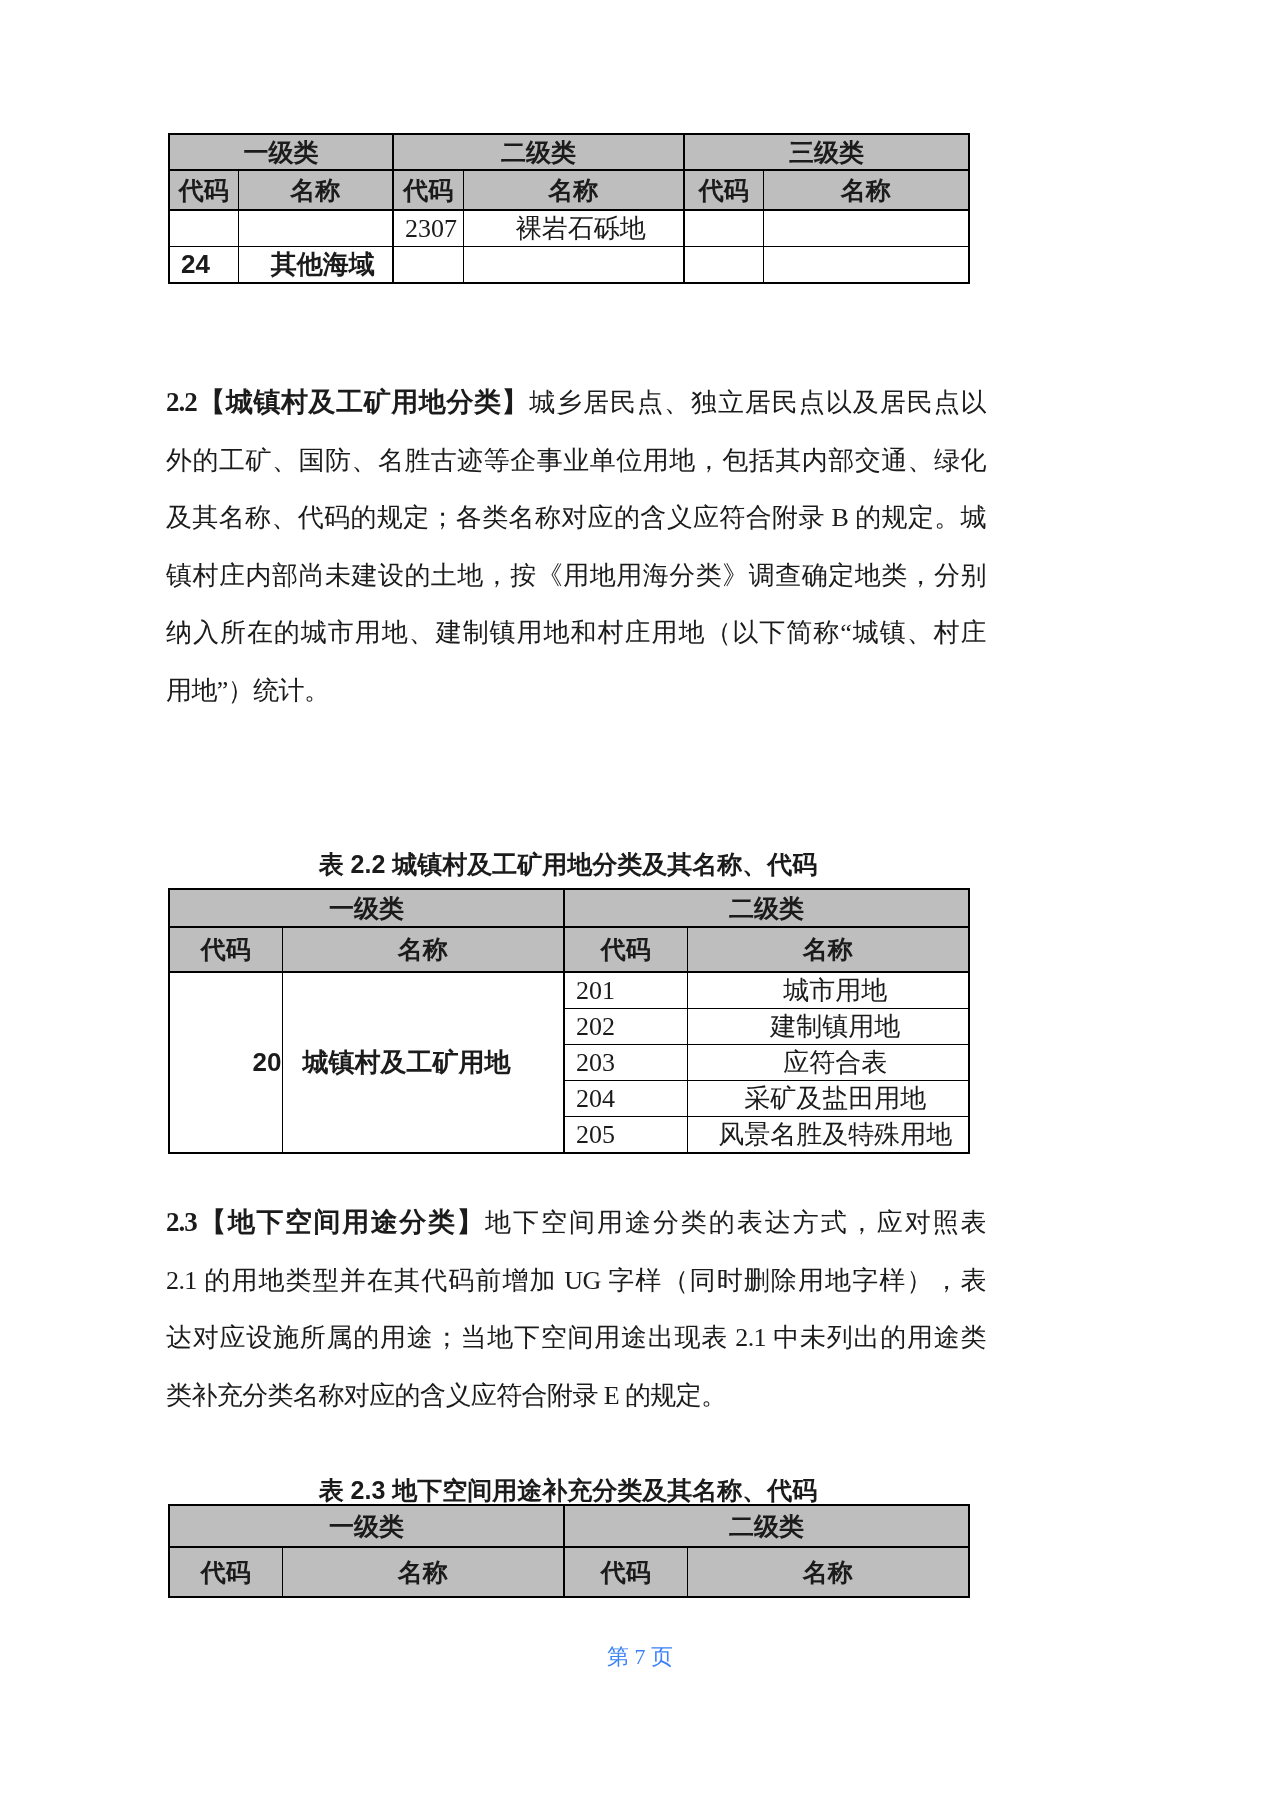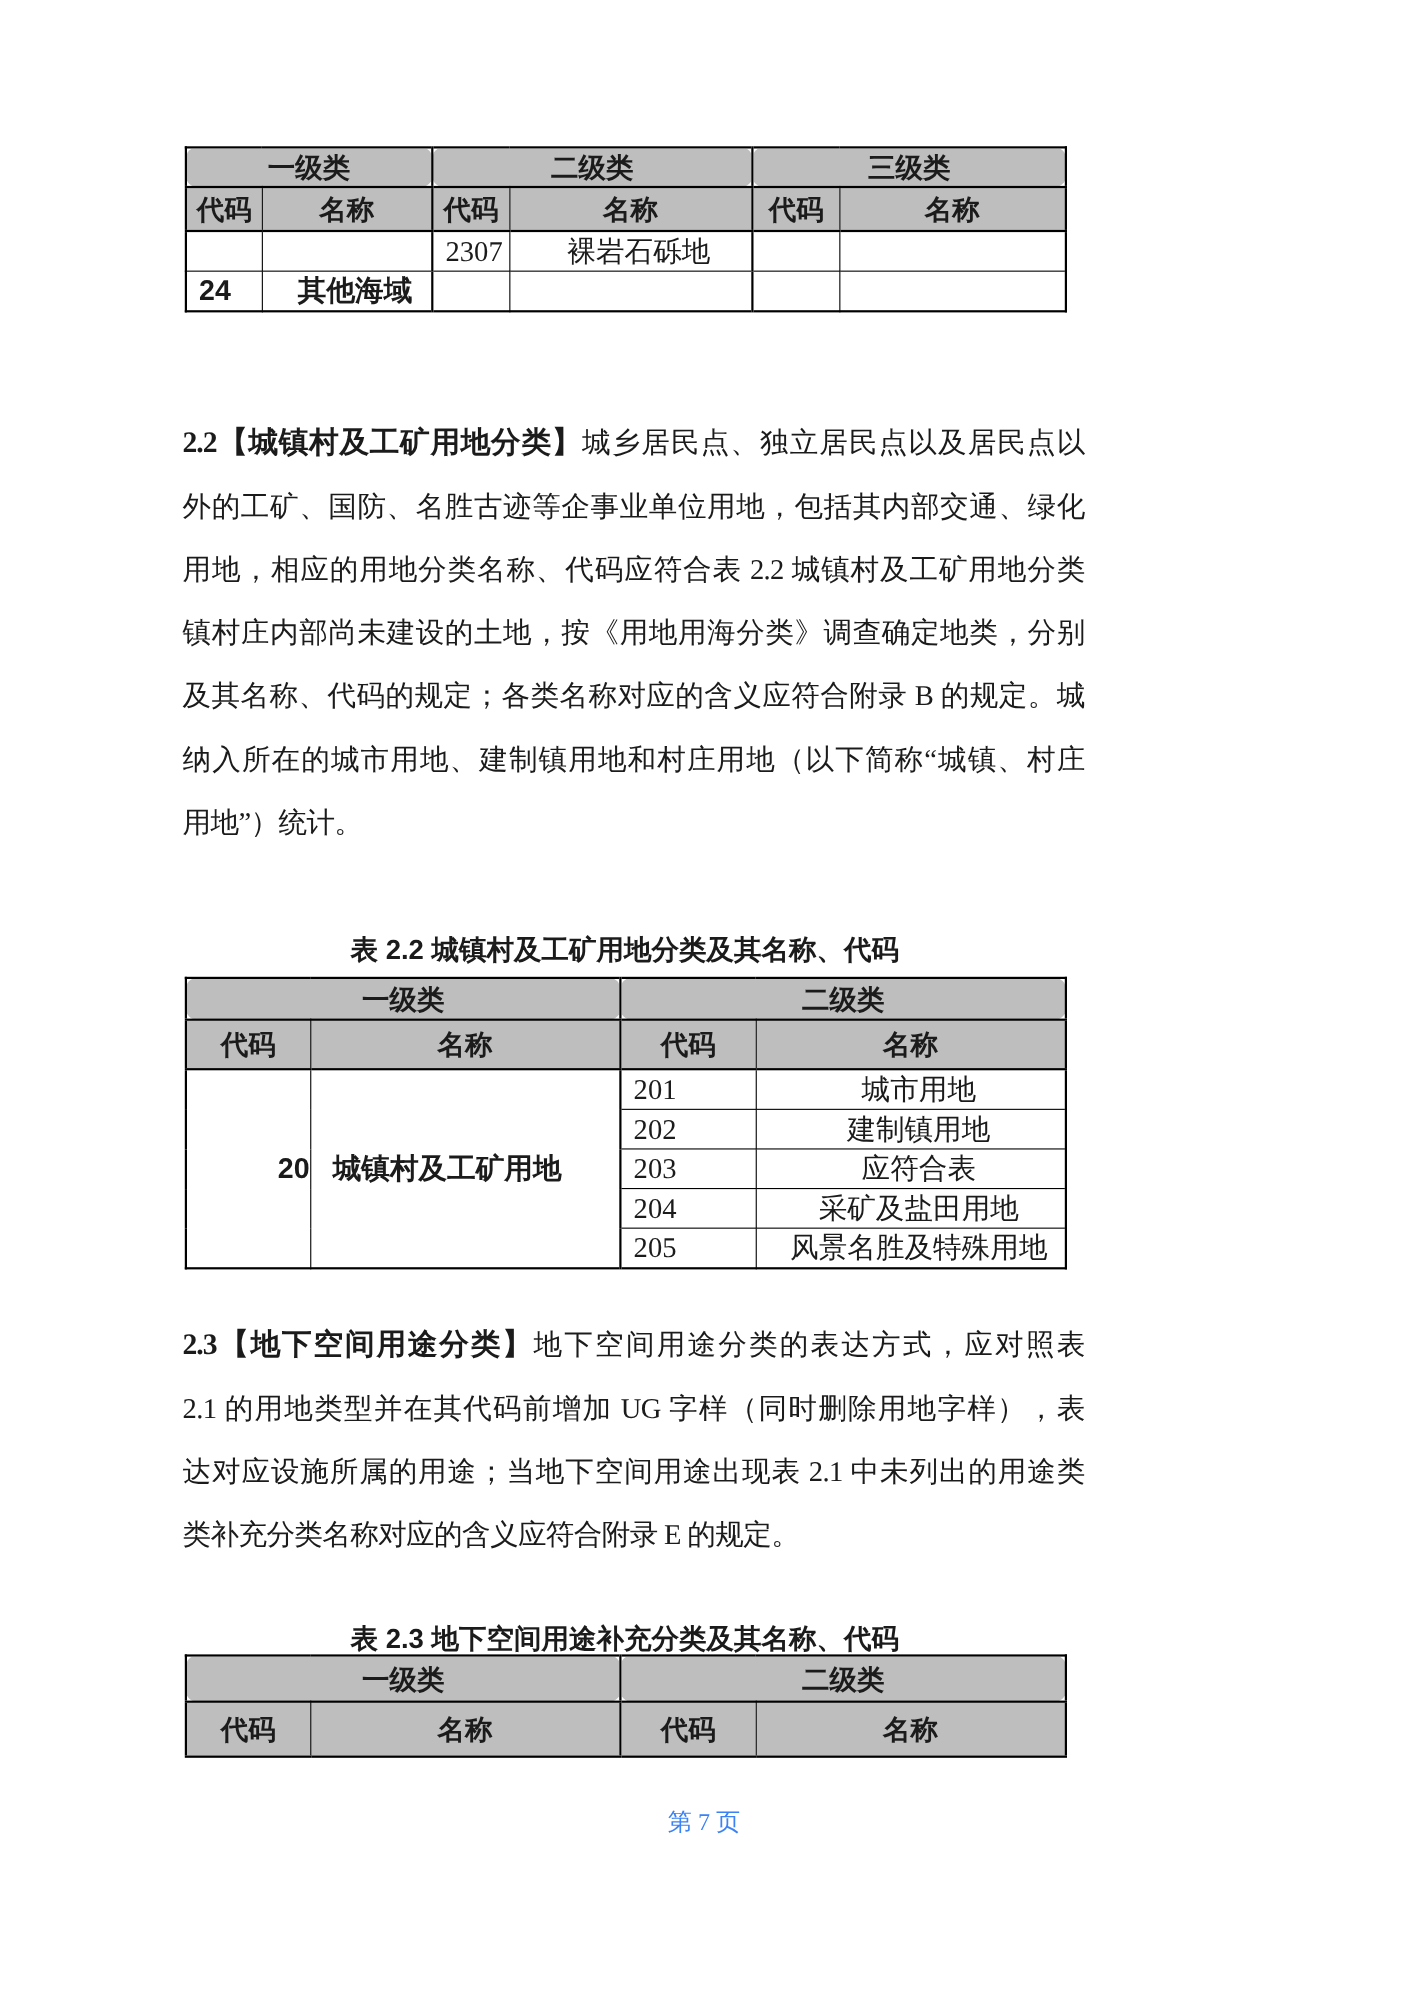--- a/index.html
+++ b/index.html
@@ -8,21 +8,21 @@
     font-family:"Liberation Serif","DejaVu Serif",serif;color:#1b1b1b;overflow:hidden;
   }
   
   table.doc{border-collapse:collapse;table-layout:fixed;width:800px;border:2.5px solid #000;}
   .doc th,.doc td{border:1.5px solid #000;overflow:hidden;padding:0;font-size:26px;vertical-align:middle;}
   .doc th{
     background:var(--header-bg,#bebebe);
     font-family:"Liberation Sans","DejaVu Sans",sans-serif;
     font-weight:bold;font-size:25px;text-align:center;
   }
-  .doc tr.grp th{border-bottom-width:2.5px;border-radius:10px;}
+  .doc tr.grp th{border-bottom-width:2.5px;}
   .doc tr.sub th{border-bottom-width:2.5px;}
   .doc .gs{border-left-width:2.5px;}
   .doc td.code{padding-left:11px;text-align:left;}
   .doc td.name{padding-left:15px;text-align:center;}
   .doc td.boldcell{font-family:"Liberation Sans","DejaVu Sans",sans-serif;font-weight:bold;margin-top:22px;}
   .doc td.lv1code{text-align:right;font-family:"Liberation Sans","DejaVu Sans",sans-serif;font-weight:bold;}
   .doc td.lv1name{padding-left:20px;font-family:"Liberation Sans","DejaVu Sans",sans-serif;font-weight:bold;}
   
   .top-table tr.grp{height:36px;} .top-table tr.sub{height:40px;}
   .top-table tr.r1{height:34px;}  .top-table tr.r2{height:32px;}
@@ -95,23 +95,22 @@
         <td class="code gs"></td>
         <td class="name"></td>
       </tr>
     </tbody>
       </table>
   </div>
 
   <div class="para" style="top:374px;">
     <div class="pline"><span class="sec-heading">2.2【城镇村及工矿用地分类】</span><span>城乡居民点、独立居民点以及居民点以</span></div>
     <div class="pline">外的工矿、国防、名胜古迹等企事业单位用地，包括其内部交通、绿化</div>
-    <div class="pline">用地，相应的用地分类名称、代码应符合表 2.2 城镇村及工矿用地分类</div>
+    <div class="pline">及其名称、代码的规定；各类名称对应的含义应符合附录 B 的规定。城</div>
     <div class="pline">镇村庄内部尚未建设的土地，按《用地用海分类》调查确定地类，分别</div>
-    <div class="pline">及其名称、代码的规定；各类名称对应的含义应符合附录 B 的规定。城</div>
     <div class="pline">纳入所在的城市用地、建制镇用地和村庄用地（以下简称“城镇、村庄</div>
     <div class="pline last">用地”）统计。</div>
   </div>
 
   <div class="caption" style="top:849px;">表 2.2 城镇村及工矿用地分类及其名称、代码</div>
   <div class="abs" style="left:168px;top:888px;">
     <table class="doc t22">
       <colgroup>
         <col style="width:113px">
           <col style="width:282px">

